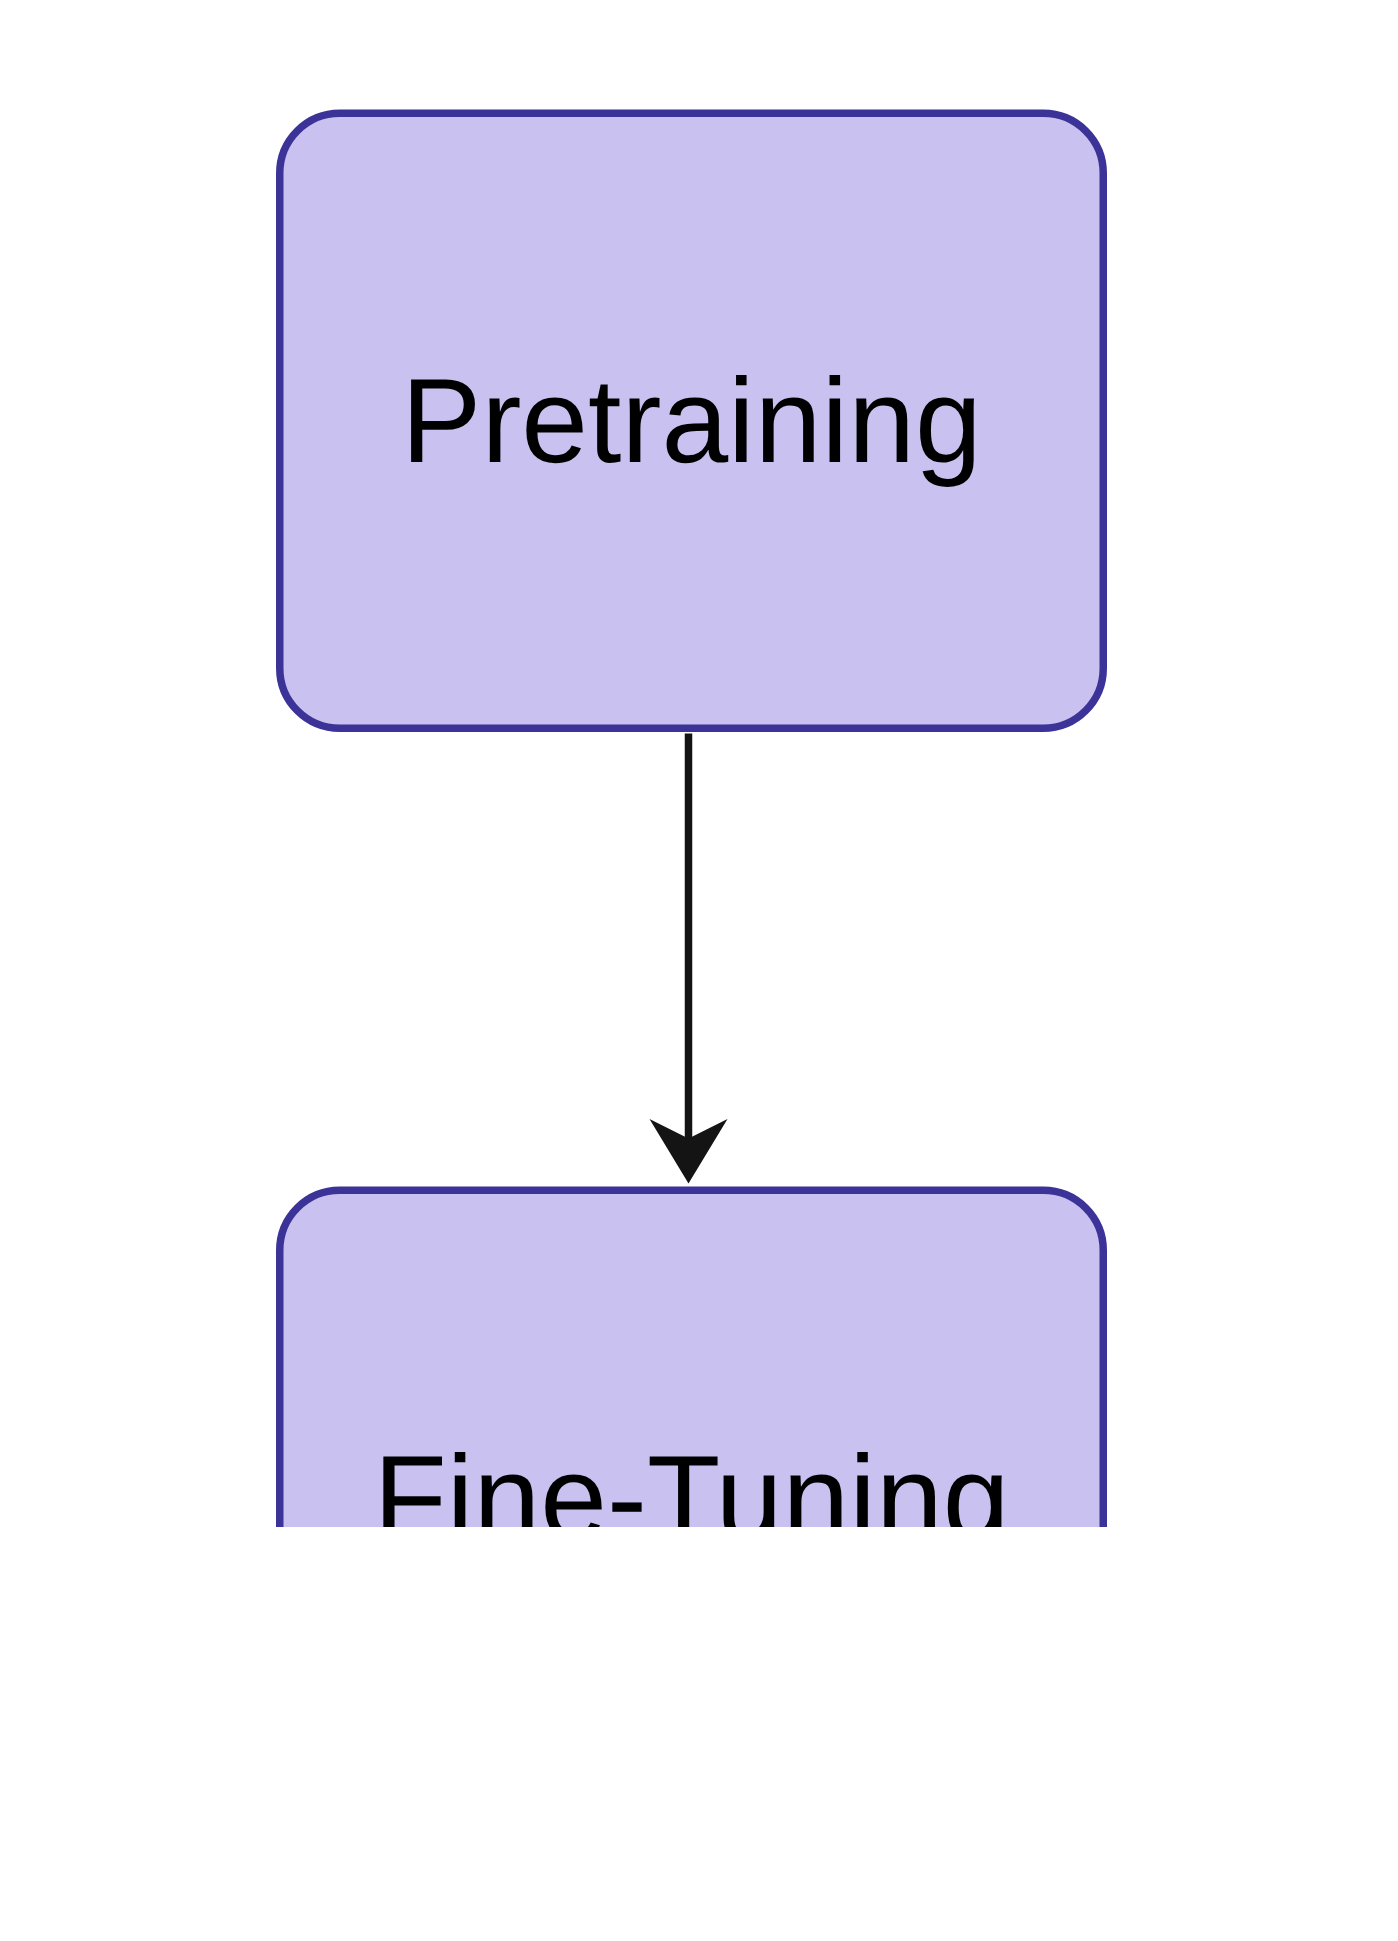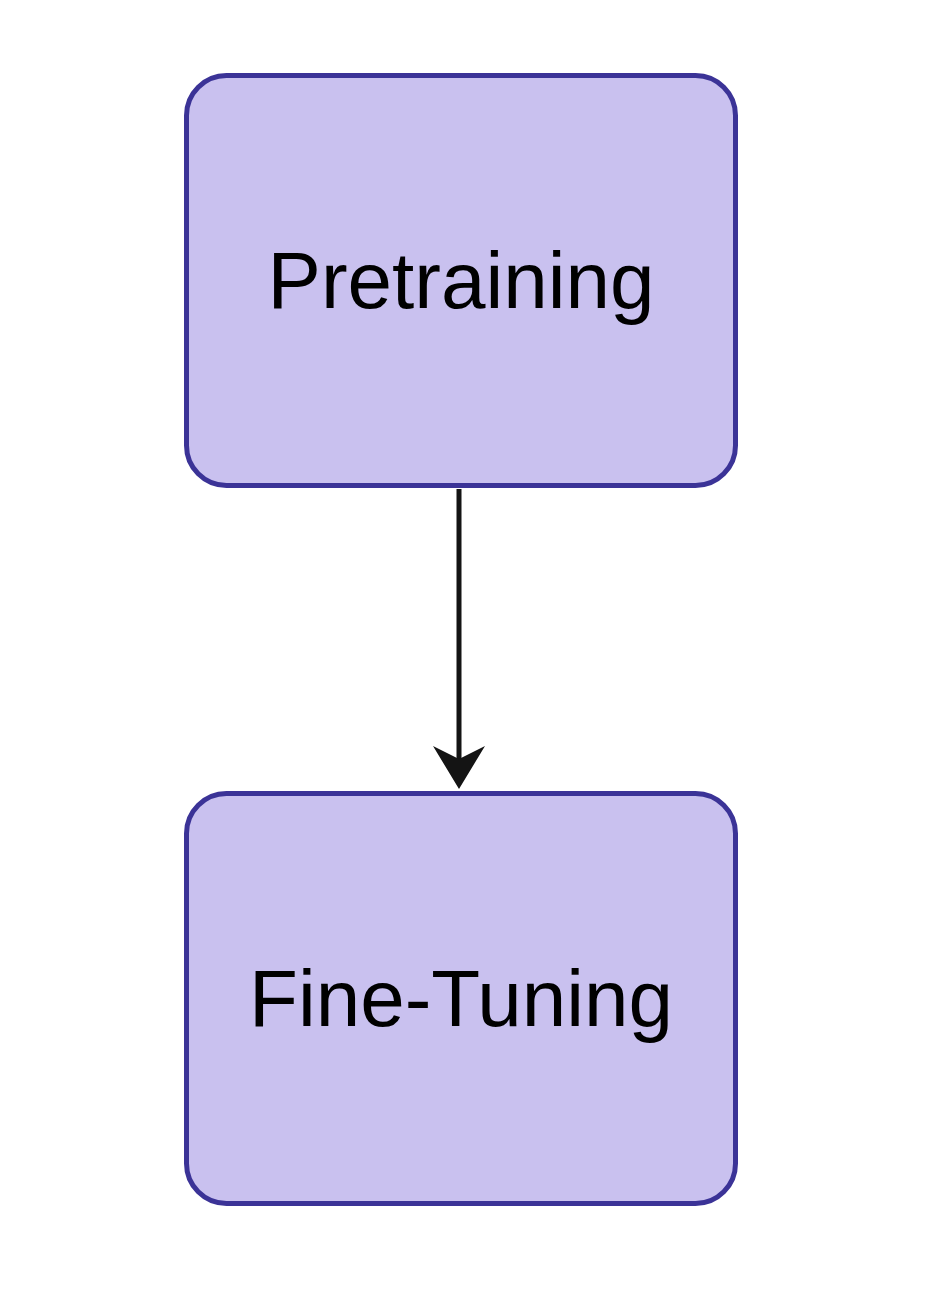--- a/index.html
+++ b/index.html
@@ -3,21 +3,21 @@
 <meta charset="utf-8">
 <style>
   html, body {
     margin: 0;
     padding: 0;
     background: #ffffff;
   }
   .canvas {
     position: relative;
     width: 932px;
-    height: 1294px;
+    height: 1018px;
     background: #ffffff;
     overflow: hidden;
     font-family: "Liberation Sans", sans-serif;
   }
   svg.diagram {
     position: absolute;
     top: 0;
     left: 0;
   }
   .node-label {

